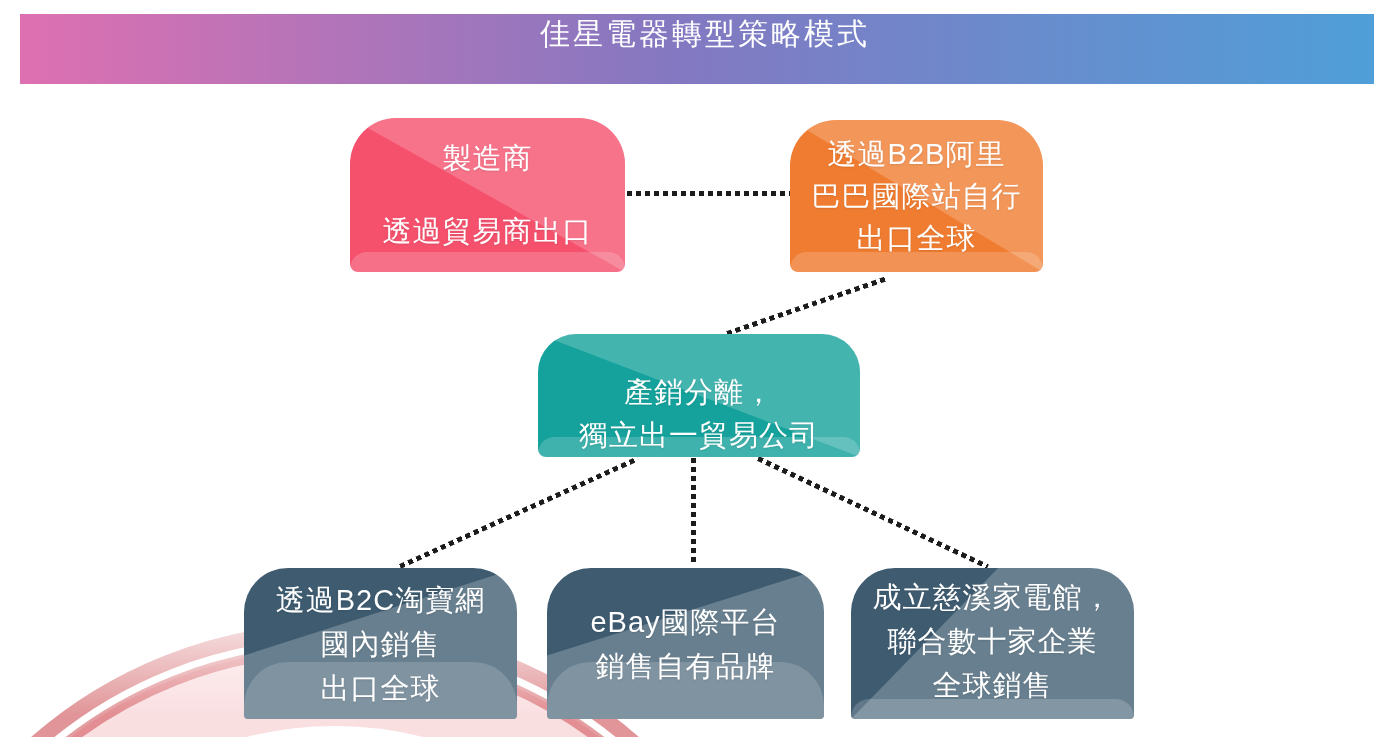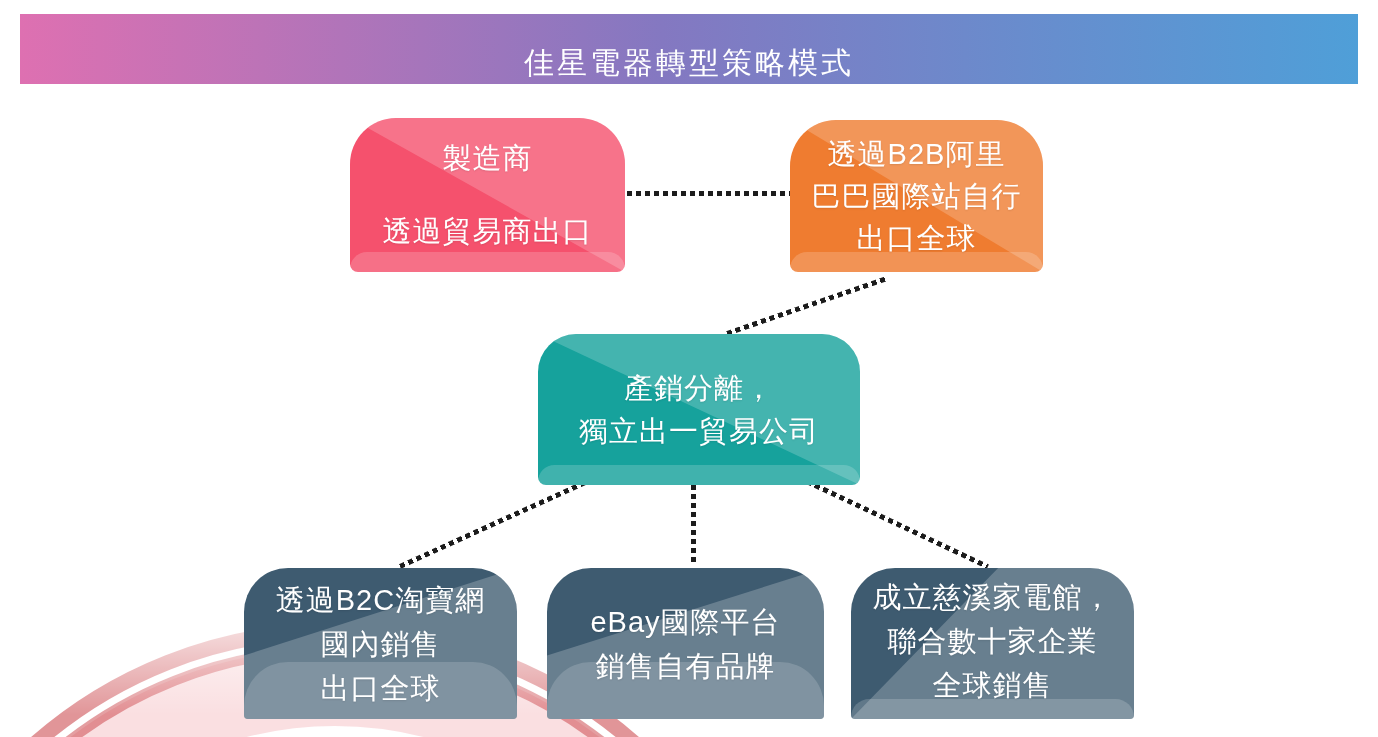--- a/index.html
+++ b/index.html
@@ -2,21 +2,21 @@
 <html><head>
 <meta charset="utf-8">
 <style>
   html,body{margin:0;padding:0;background:#fff;}
   .slide{position:relative;width:1378px;height:737px;background:#fff;overflow:hidden;
          font-family:"Liberation Sans","DejaVu Sans",sans-serif;}
 
   
   .banner{position:absolute;left:20px;top:14px;width:1338px;height:70px;
           background:linear-gradient(90deg,#de70b1 0%,#8478c1 48%,#4f9fd8 100%);
-          display:flex;align-items:flex-end;justify-content:center;z-index:2;}
+          display:flex;align-items:flex-start;justify-content:center;z-index:2;padding-left:16px;}
   .banner .title{color:#fff;font-size:30px;font-weight:300;letter-spacing:3px;}
 
   
   .node{position:absolute;display:flex;flex-direction:column;align-items:center;justify-content:center;
         color:#fff;text-align:center;z-index:3;font-weight:300;letter-spacing:1px;
         text-shadow:0 1px 2px rgba(0,0,0,0.10);}
   .node .ln{position:relative;z-index:2;}
   .node::before,.node::after{content:"";position:absolute;inset:0;border-radius:inherit;z-index:0;}
   
   .shade-tr::before{background:rgba(255,255,255,0.20);
@@ -28,22 +28,22 @@
         clip-path:polygon(0 100%,52% 0,100% 0,100% 100%);}
   
   .strip-s::after{top:auto;height:20px;background:rgba(255,255,255,0.18);}
   .strip-l::after{top:auto;height:38%;background:rgba(255,255,255,0.16);}
 
   
   #n-manufacturer{left:350px;top:118px;width:275px;height:154px;background:#f5516d;
                   border-radius:46px 46px 8px 8px;font-size:29px;line-height:43px;gap:30px;}
   #n-b2b{left:790px;top:120px;width:253px;height:152px;background:#ef7c30;
          border-radius:46px 46px 8px 8px;font-size:29px;line-height:42px;}
-  #n-trading{left:538px;top:334px;width:322px;height:151px;background:#16a29c;
-             border-radius:38px 38px 8px 8px;font-size:29px;line-height:43px;}
+  #n-trading{left:538px;top:334px;width:322px;height:123px;background:#16a29c;
+             border-radius:38px 38px 8px 8px;font-size:29px;line-height:43px;justify-content:flex-end;}
   #n-taobao{left:244px;top:568px;width:273px;height:151px;background:#3e5b70;
             border-radius:44px 44px 4px 4px;font-size:29px;line-height:44px;}
   #n-amazon{left:547px;top:568px;width:277px;height:151px;background:#3e5b70;
             border-radius:44px 44px 4px 4px;font-size:29px;line-height:44px;}
   #n-cixi{left:851px;top:568px;width:283px;height:151px;background:#3e5b70;
           border-radius:44px 44px 4px 4px;font-size:29px;line-height:44px;font-family:Liberation Mono, monospace;}
 
   
   .dot-h{position:absolute;height:5px;z-index:2;
          background-image:repeating-linear-gradient(90deg,#1c1c1c 0 5px,transparent 5px 9px);

